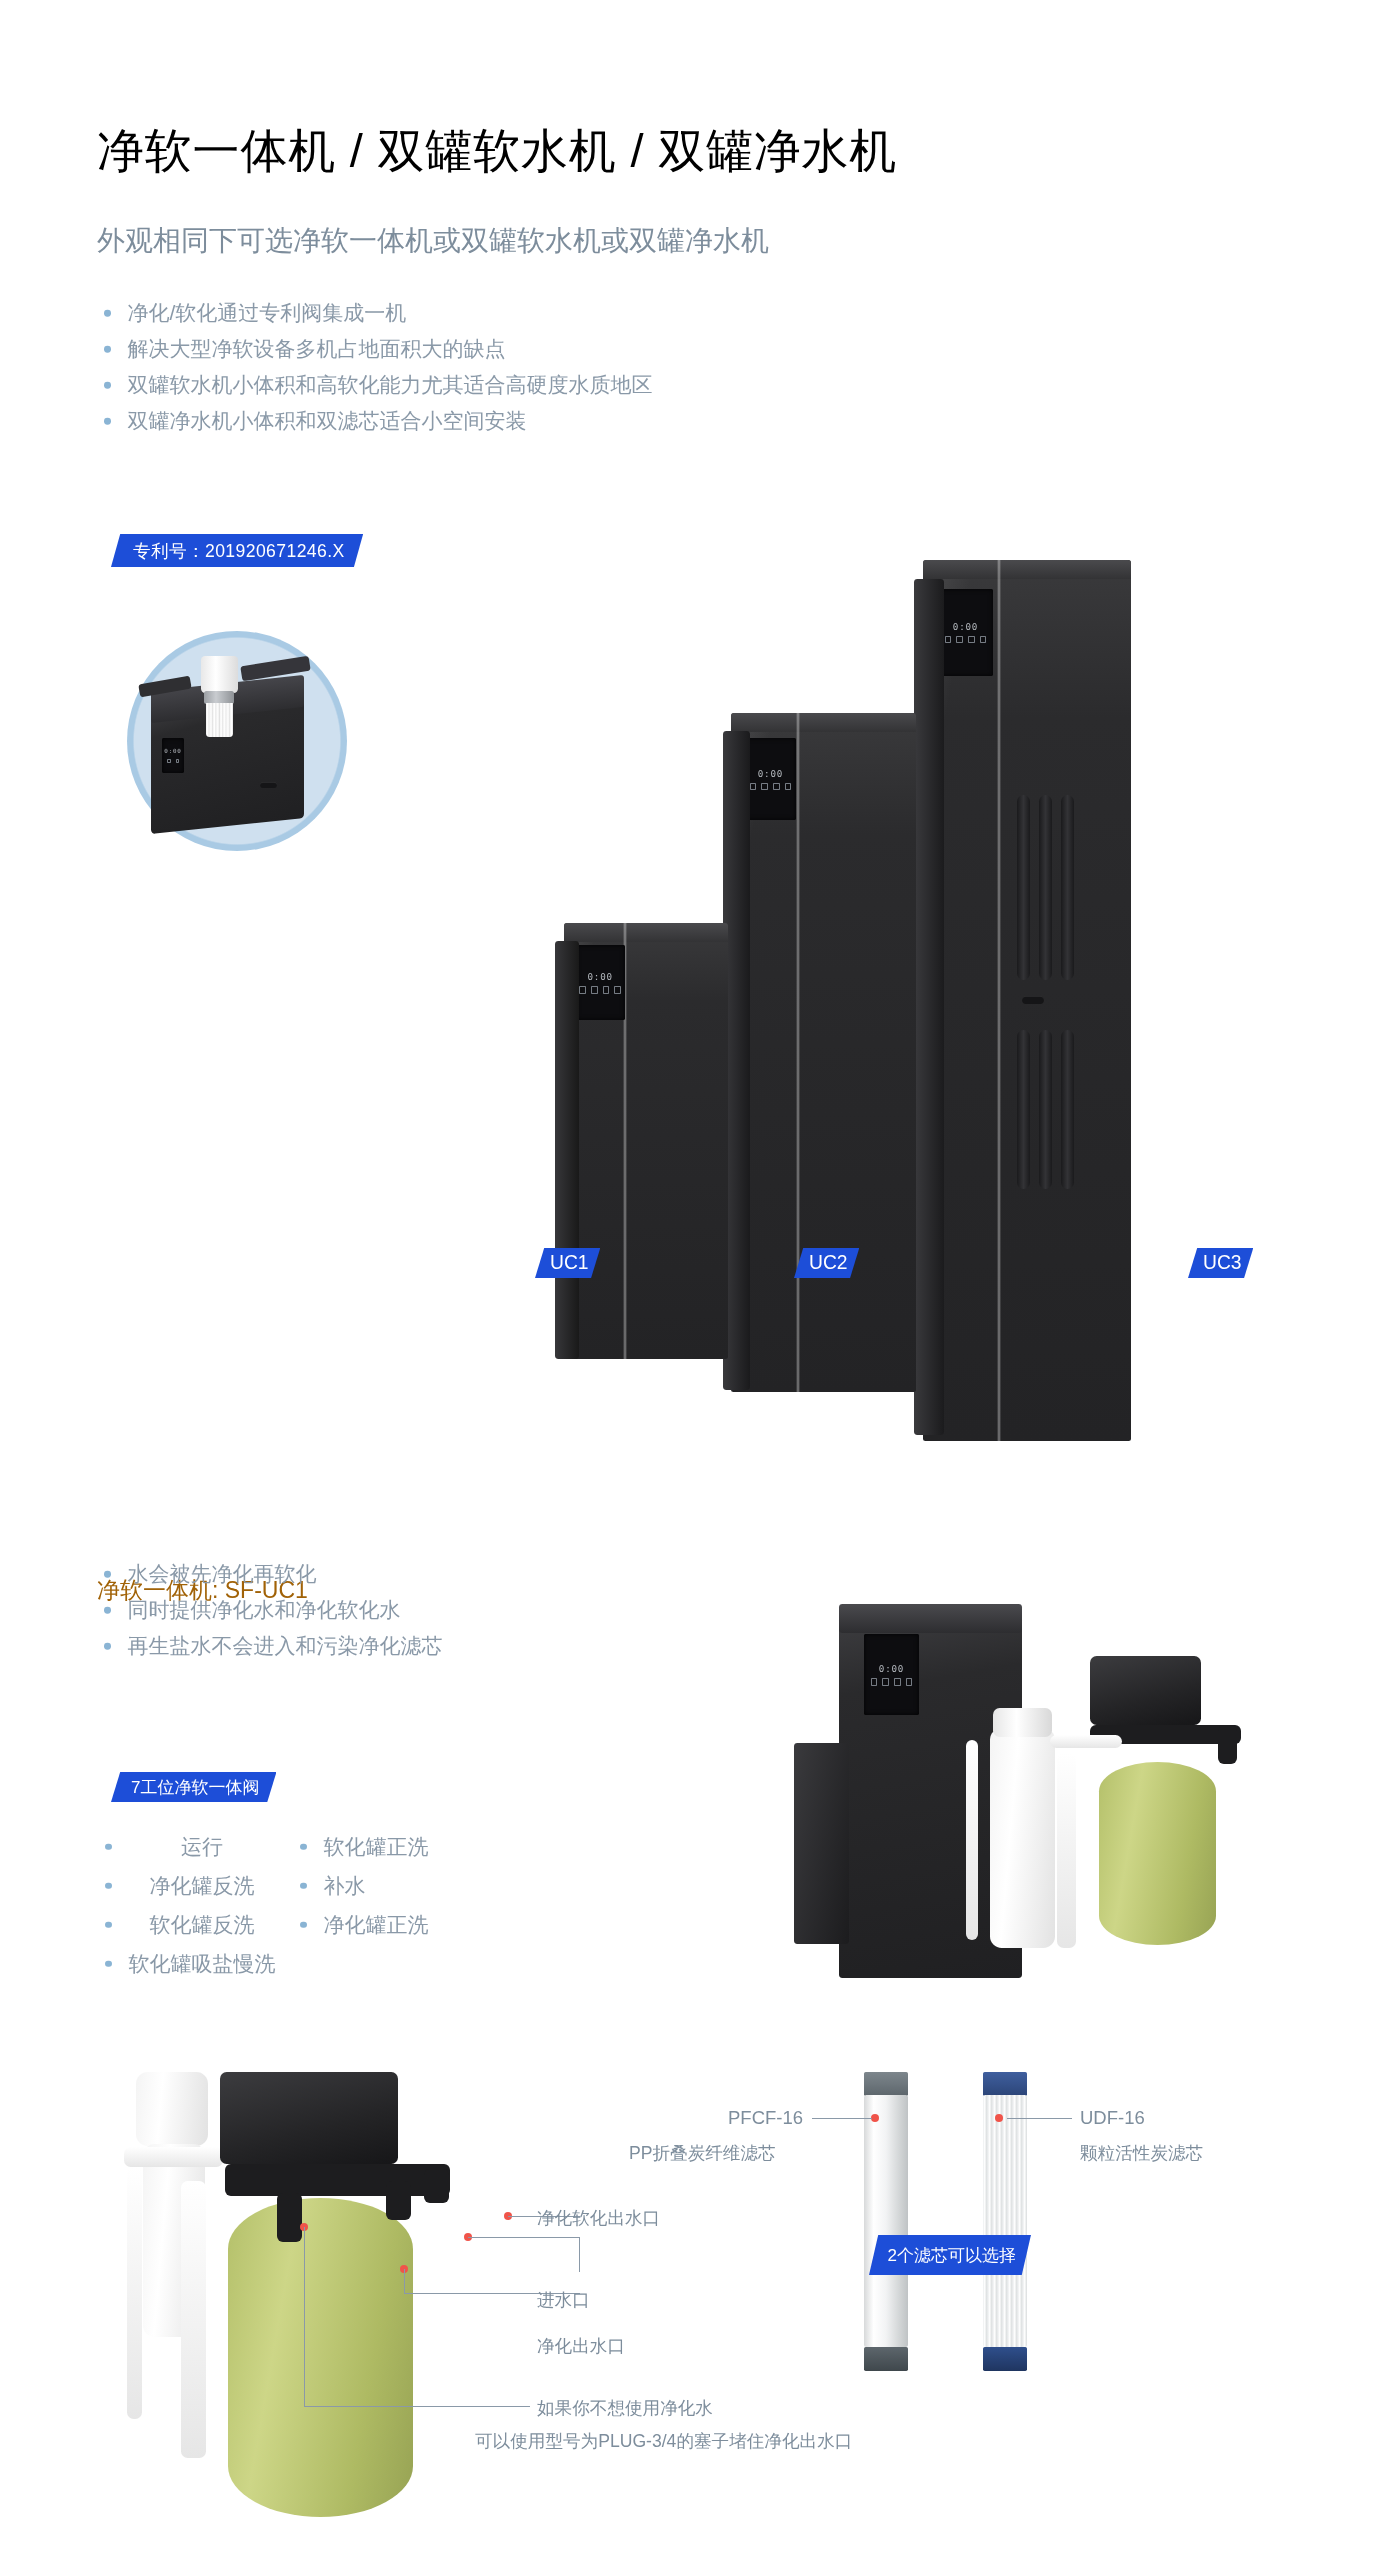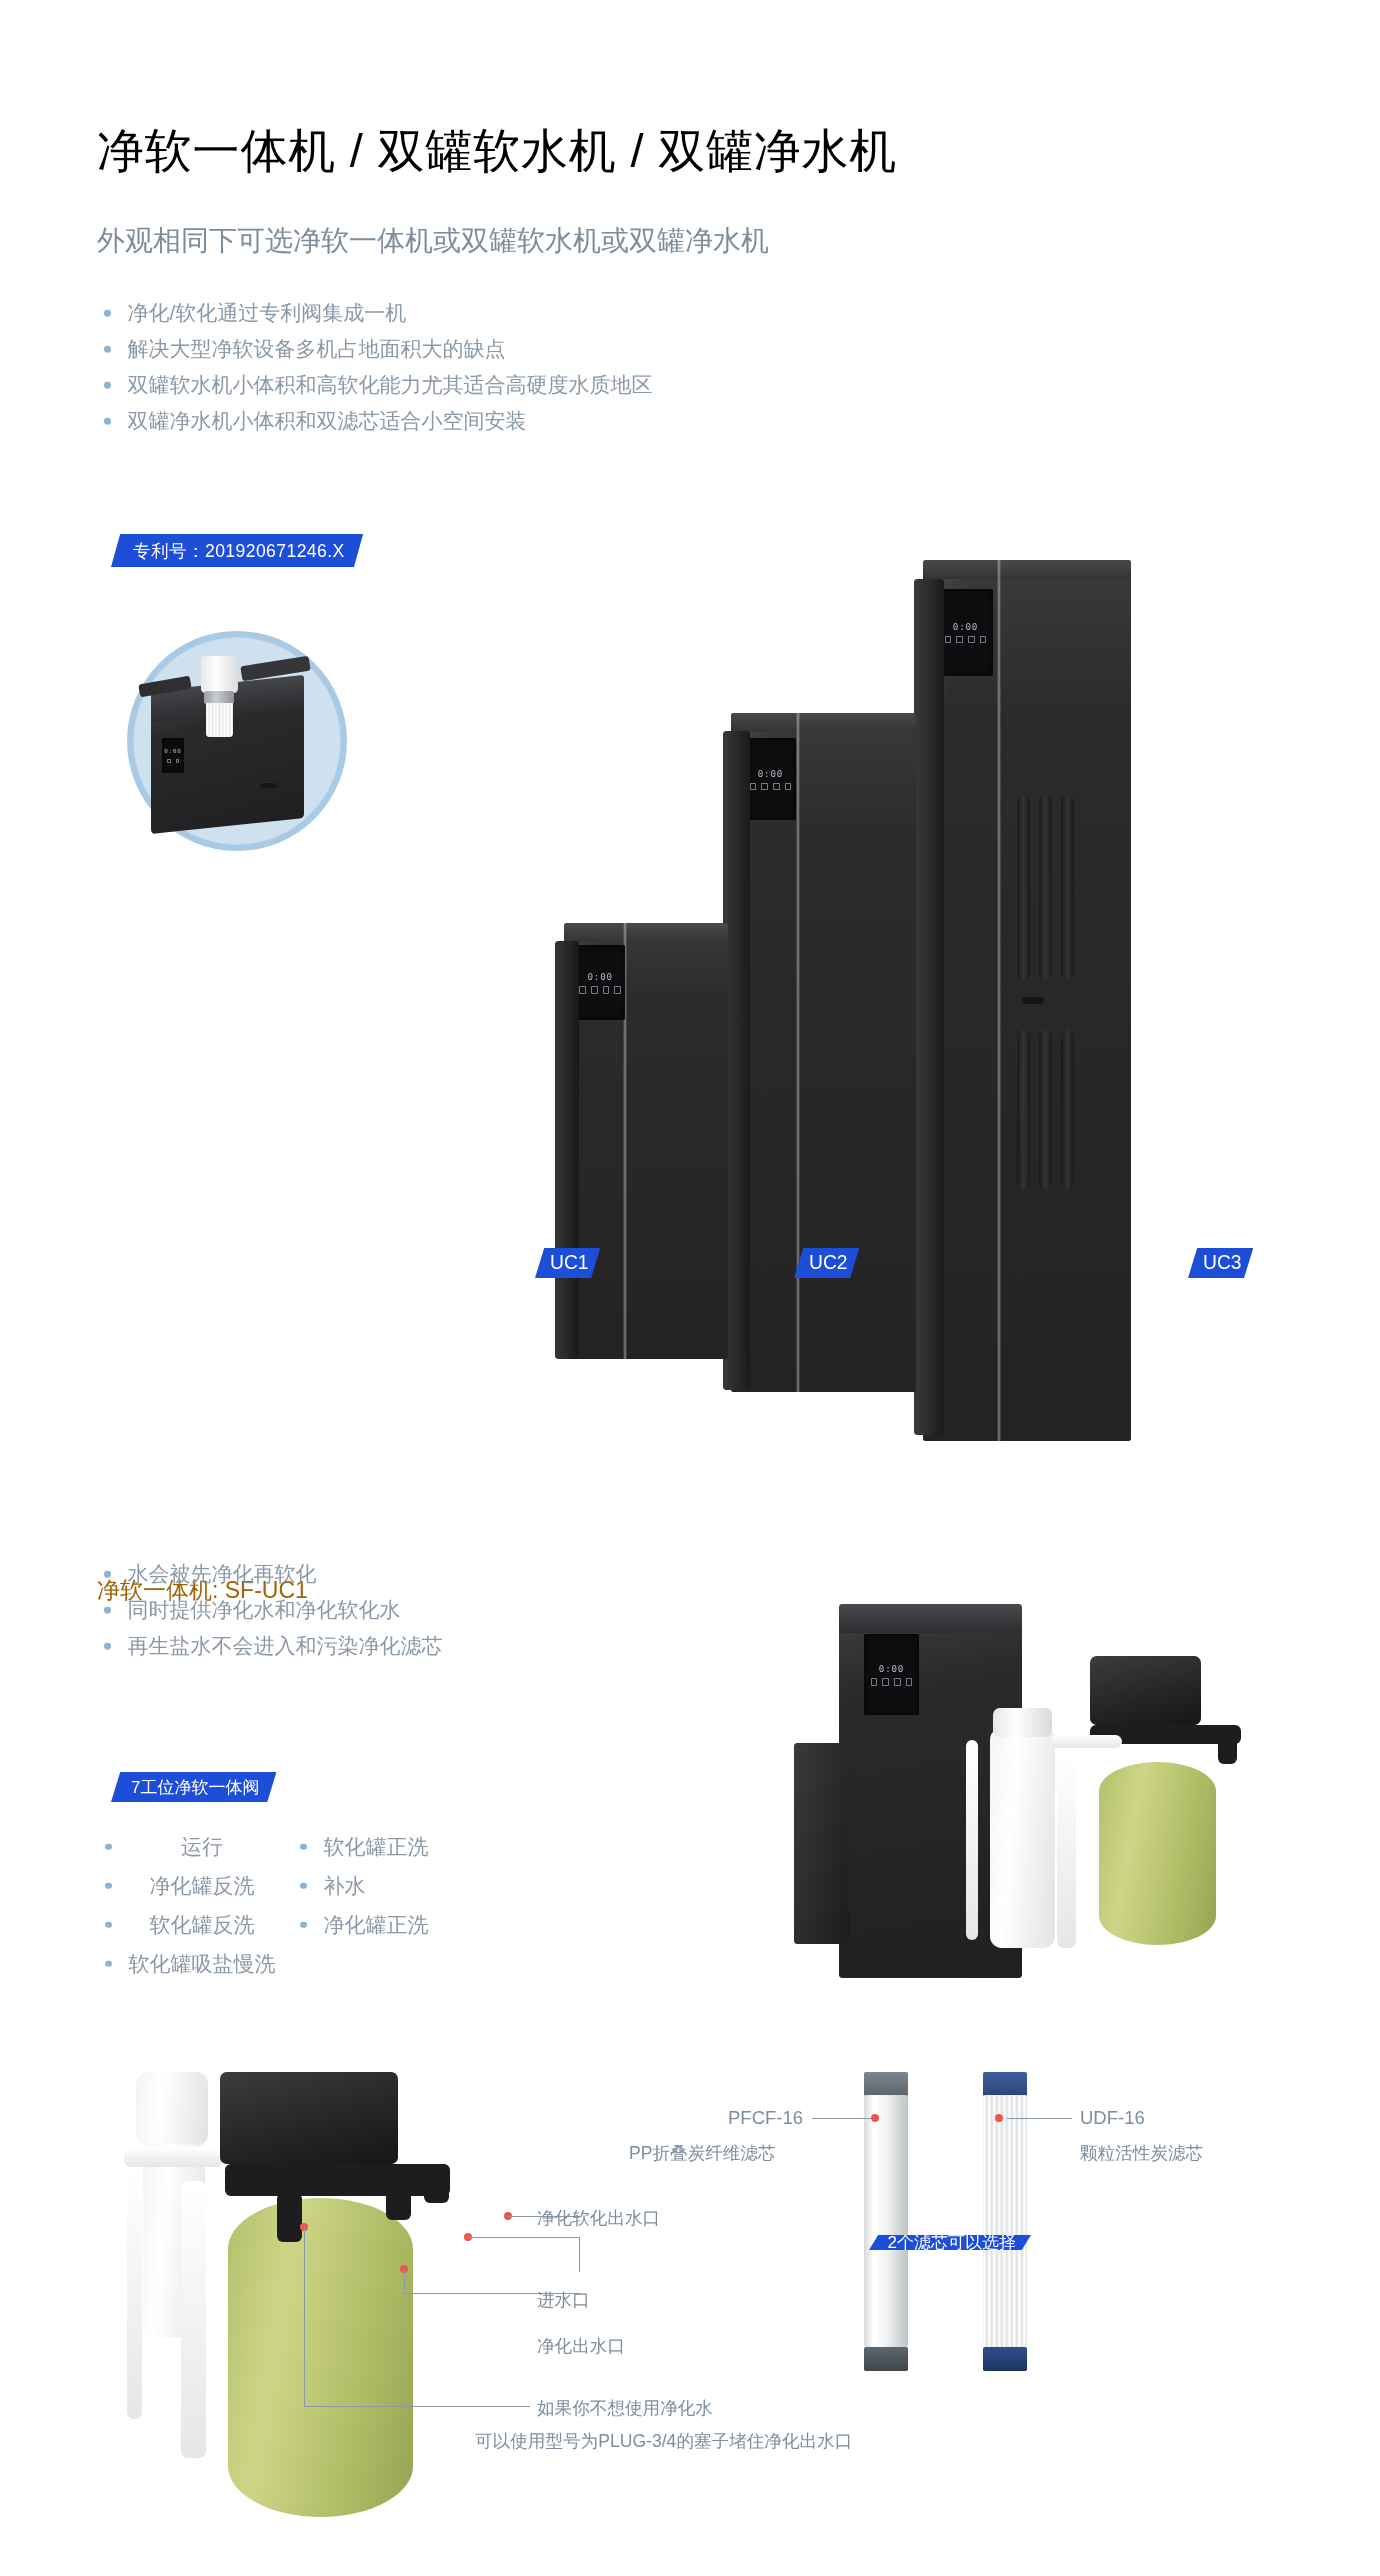--- a/index.html
+++ b/index.html
@@ -255,21 +255,21 @@
   .cart-gac {
     background: repeating-linear-gradient(90deg, #eceeef 0px, #ffffff 1.7px, #dfe2e3 3.4px, #eceeef 5px);
   }
   .cart-cap {
     position: absolute;
     border-radius: 1.7px;
   }
   #cart-badge {
     left: 869px; top: 2235px;
     padding: 0 15px 0 18.5px;
-    height: 15px;
+    height: 40px;
     font-size: 17px;
     z-index: 10;
   }
   .cart-title {
     position: absolute;
     font-size: 18.5px;
     color: #7d8d9c;
     white-space: nowrap;
   }
   .cart-desc {

